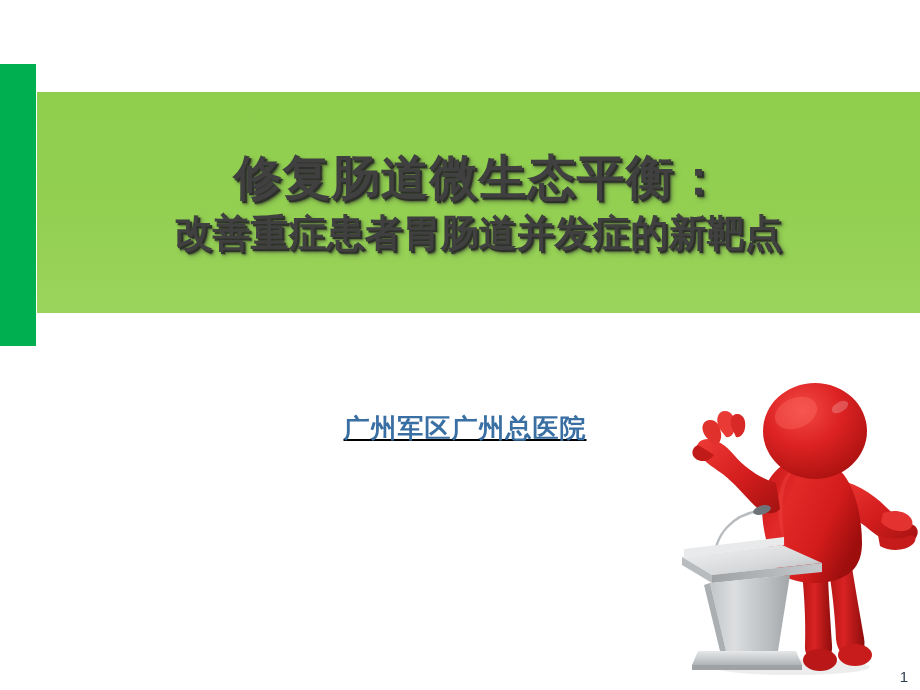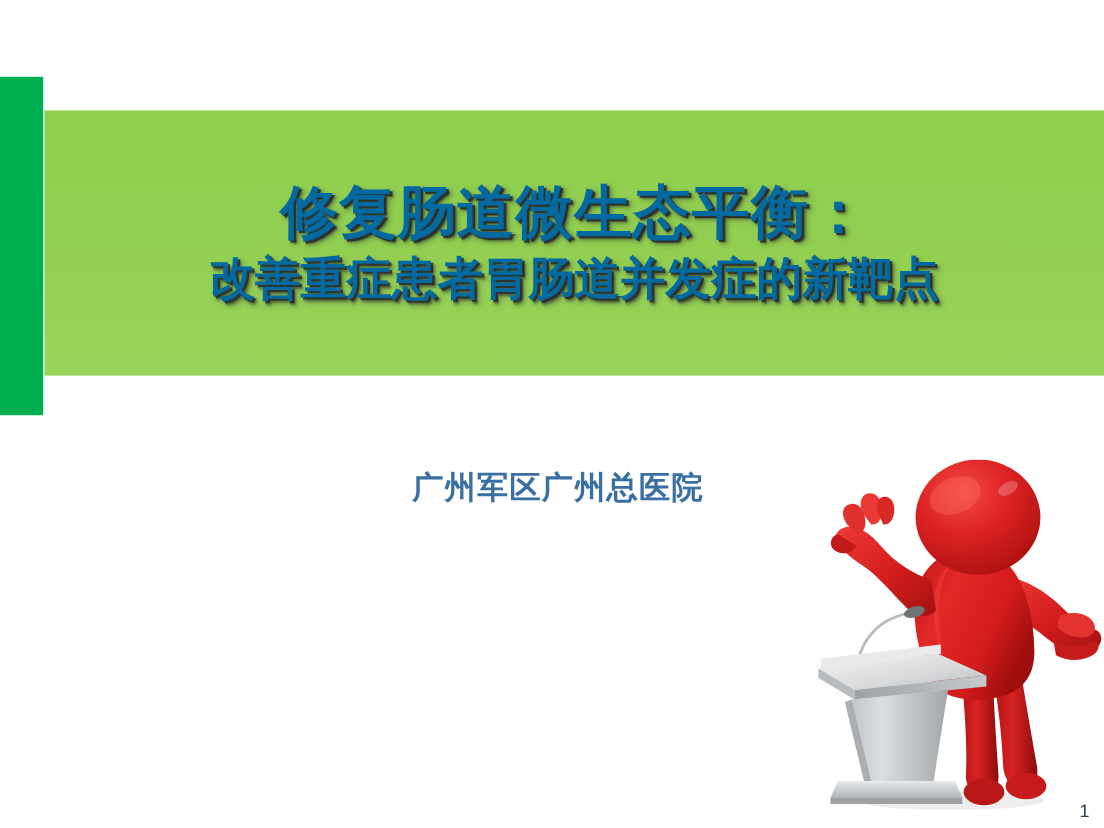--- a/index.html
+++ b/index.html
@@ -45,43 +45,44 @@
     top: 92px;
     width: 883px;
     height: 221px;
     display: flex;
     flex-direction: column;
     align-items: center;
     justify-content: center;
   }
 
   .title-line {
-    color: #0369a1;
+    color: #404040;
     font-weight: bold;
     font-size: 48px;
     line-height: 1.30;
     letter-spacing: 1px;
     white-space: nowrap;
     text-shadow:
        2px 2px 0 rgba(40,40,40,0.85),
        3px 3px 2px rgba(40,40,40,0.55),
        4px 4px 5px rgba(40,40,40,0.35);
   }
   .title-line.line2 {
     font-size: 38px;
     letter-spacing: 0px;
   }
 
   
   .subtitle {
     position: absolute;
     left: 180px;
-    top: 383px;
+    top: 405px;
     width: 570px;
     text-align: center;
+    text-decoration: underline;
   }
   .subtitle-line {
     color: #3a6fa3;
     font-weight: bold;
     font-size: 26px;
     line-height: 1.82;
     letter-spacing: 1px;
     white-space: nowrap;
   }
 

